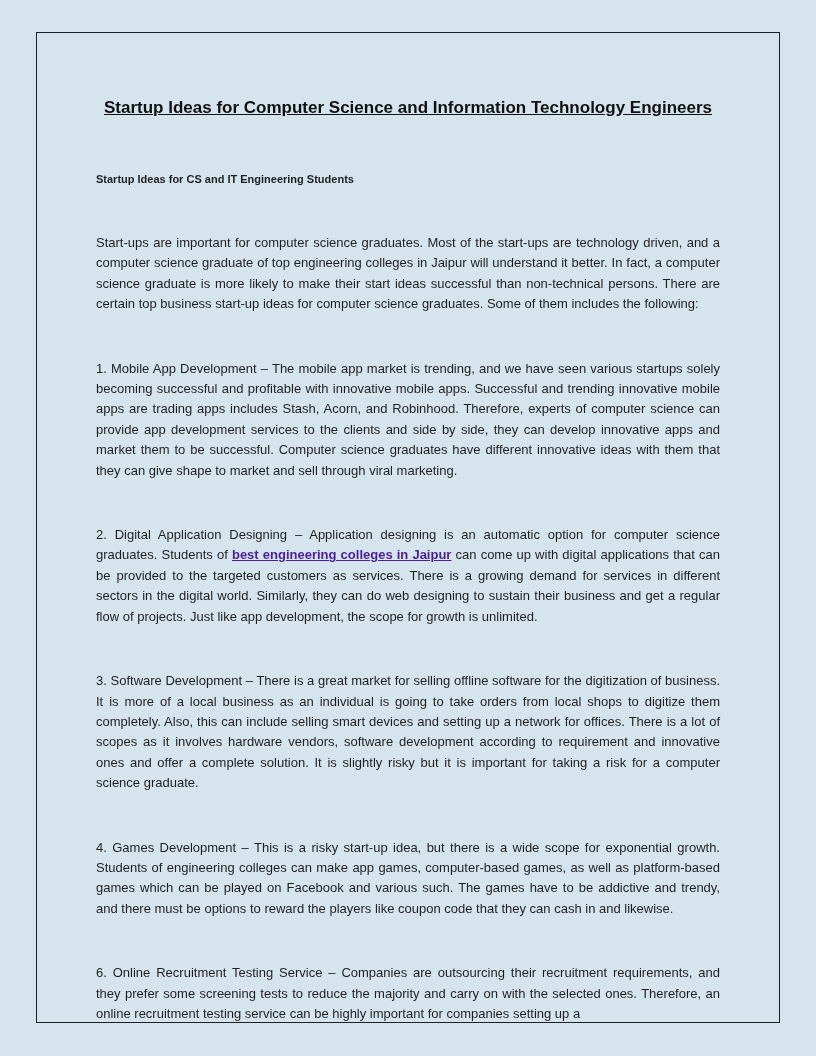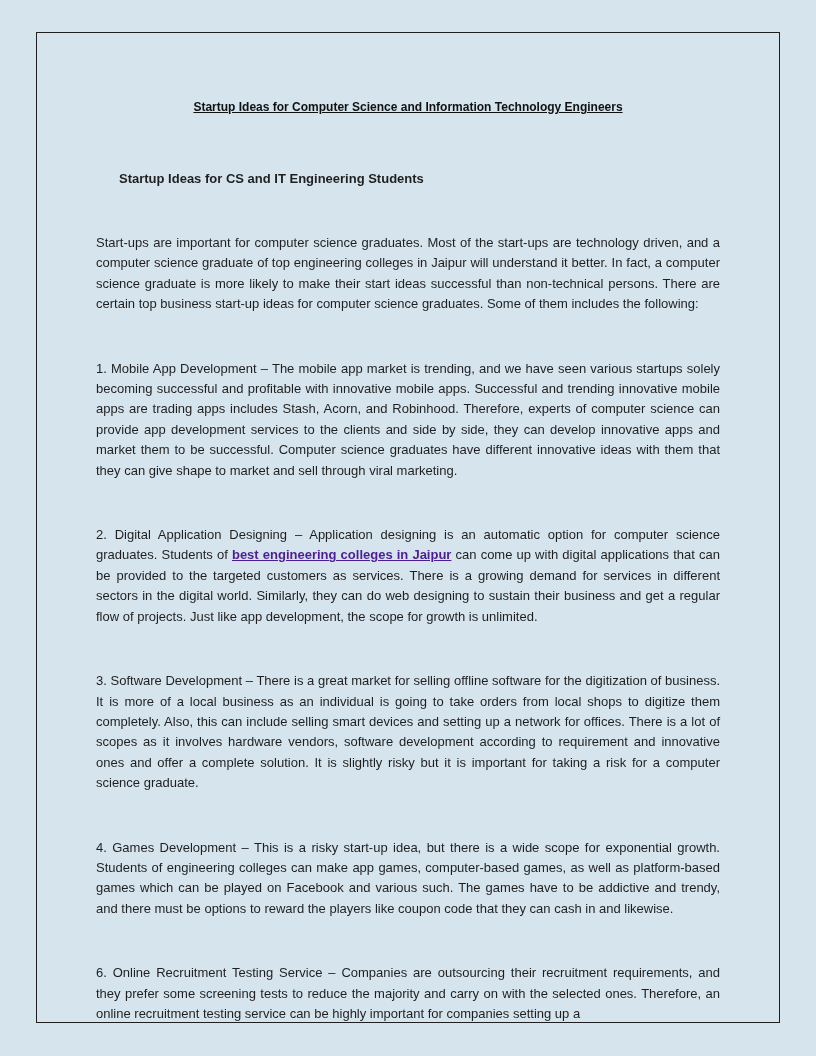--- a/index.html
+++ b/index.html
@@ -16,32 +16,31 @@
     left: 36px; top: 32px; right: 36px; bottom: 33px;
     border: 1.5px solid #1f1f1f;
   }
   .content {
     position: absolute;
     left: 96px; right: 96px; top: 92px;
   }
   .doc-title {
     text-align: center;
     font-weight: bold;
-    font-size: 12px;
+    font-size: 17px;
     line-height: 31px;
     text-decoration: underline;
     margin-bottom: 46px;
     color: #111;
   }
   .section-heading {
     font-weight: bold;
-    font-size: 13px;
+    font-size: 11px;
     line-height: 20px;
     margin-bottom: 16px;
-    margin-left: 23px;
   }
   p.body-par {
     font-size: 13px;
     line-height: 20.4px;
     text-align: justify;
     margin-bottom: 14px;
     margin-top: 44px;
   }
   .lead { font-weight: normal; }
   a.doc-link {

